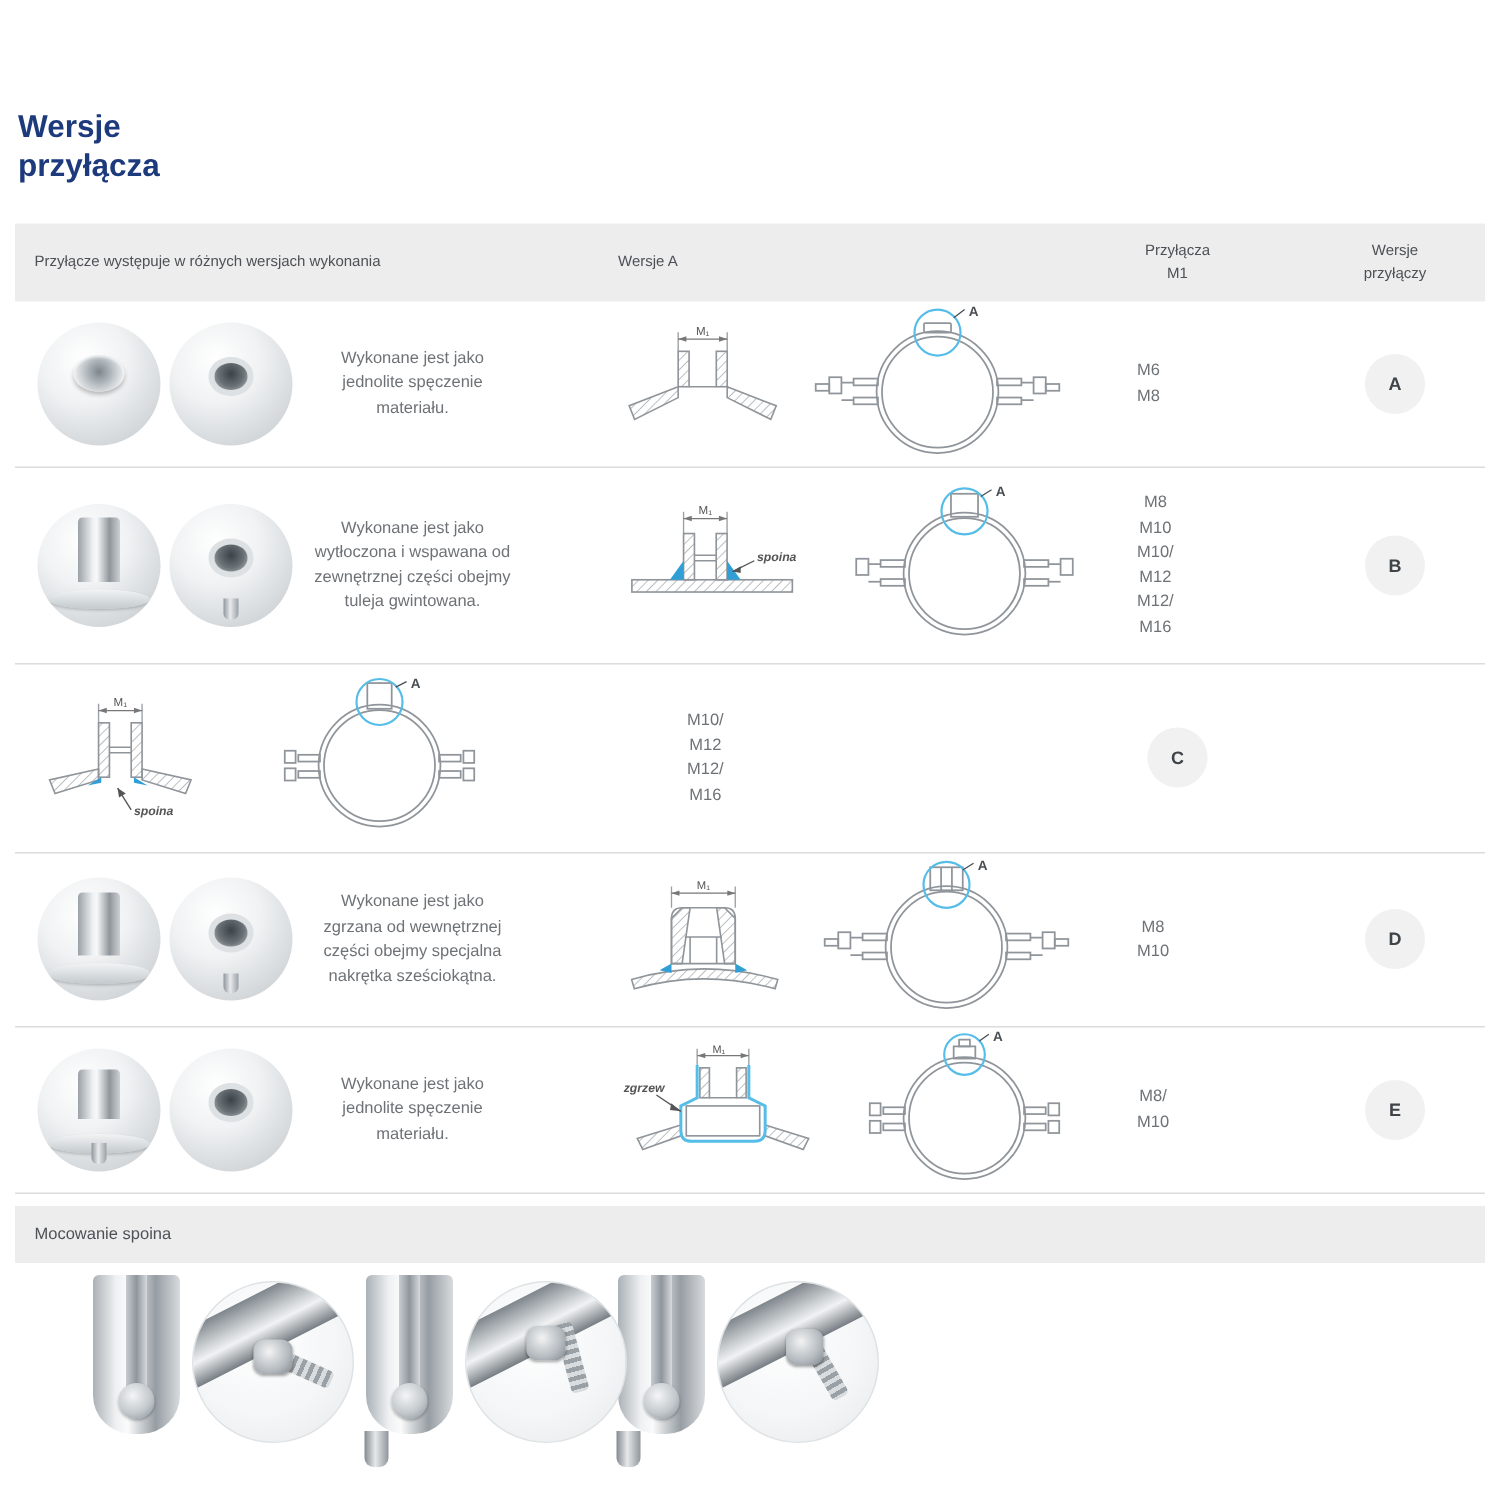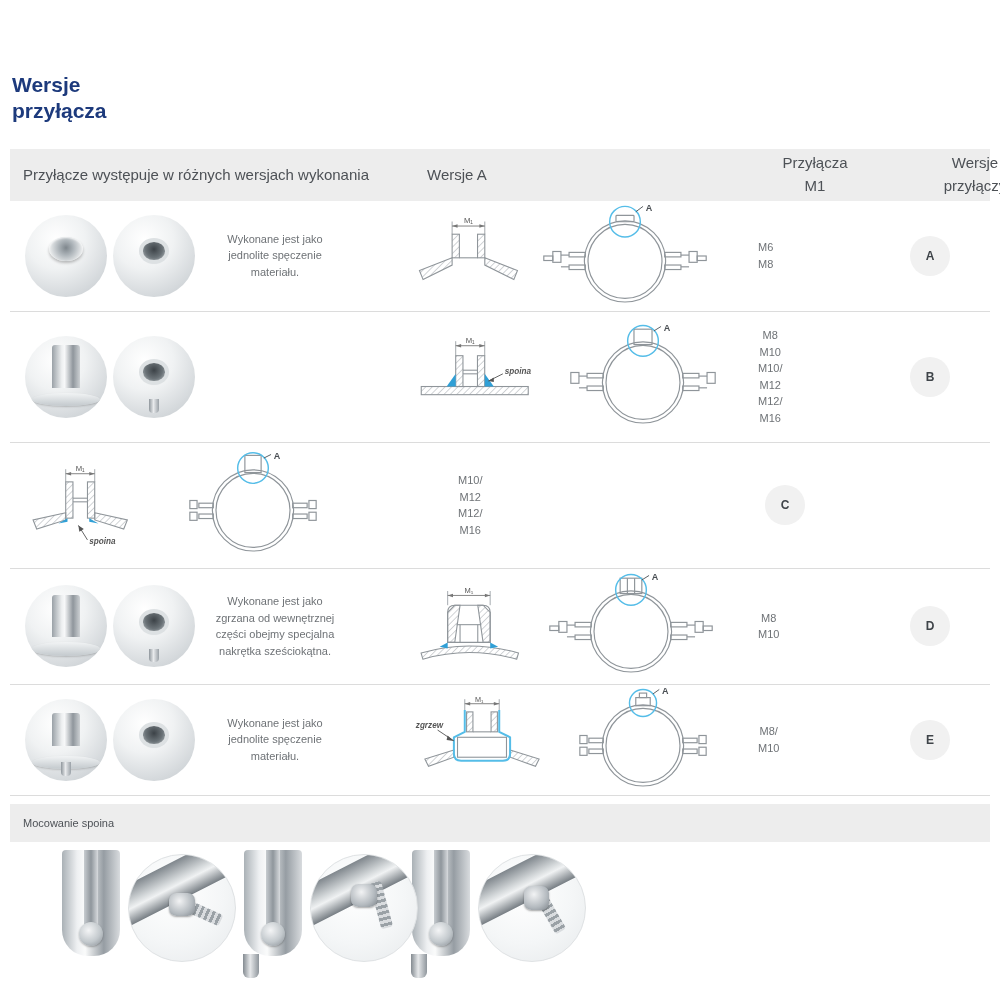--- a/index.html
+++ b/index.html
@@ -8,21 +8,21 @@
     font-family:"Liberation Sans",sans-serif;color:#6e7276;
     -webkit-font-smoothing:antialiased;
   }
   .page-title{
     margin:72px 4px 0 12px;font-size:21px;font-weight:bold;color:#1d3a7c;line-height:1.25;
   }
   
   .grid-cols{display:grid;grid-template-columns:390px 300px 170px 120px;}
   .thead{
     margin:24px 10px 0;background:#ededed;min-height:52px;align-items:center;
-    font-size:15px;color:#4d5156;gap:15px;
+    font-size:10px;color:#4d5156;
   }
   .thead .h1{padding-left:13px;}
   .thead .h2{padding-left:12px;}
   .thead .hc{text-align:center;line-height:1.5;}
   .rows{margin:0 10px;}
   .row{align-items:center;}
   .row + .row{border-top:1px solid #dcdcdc;}
   .row:last-child{border-bottom:1px solid #dcdcdc;}
   .r1{min-height:104px;} .r2{min-height:130px;} .r3{min-height:125px;}
   .r4{min-height:115px;} .r5{min-height:106px;}
@@ -187,20 +187,21 @@
   <div class="row grid-cols r2">
     <div class="c-photos">
       <div class="photo">
           <div class="fit-cyl"></div>
           <div class="fit-base"></div>
         </div>
       <div class="photo">
           <div class="fit-hole"></div>
           <div class="fit-stud"></div>
         </div>
+      <div class="desc">Wykonane jest jako wytłoczona i wspawana od zewnętrznej części obejmy tuleja gwintowana.</div>
     </div>
     <div class="c-view">
       <svg class="detail-svg" width="136" height="88" viewBox="0 0 150 95">
         <defs>
             <pattern id="h2" width="5" height="5" patternUnits="userSpaceOnUse" patternTransform="rotate(45)">
               <line x1="0" y1="0" x2="0" y2="5" stroke="#9aa0a5" stroke-width="1"></line>
             </pattern>
           </defs>
         <g stroke="#8f959a" stroke-width="1.2" fill="none">
           <line x1="46" y1="24" x2="46" y2="8" stroke="#9aa0a5" stroke-width="1"></line>

